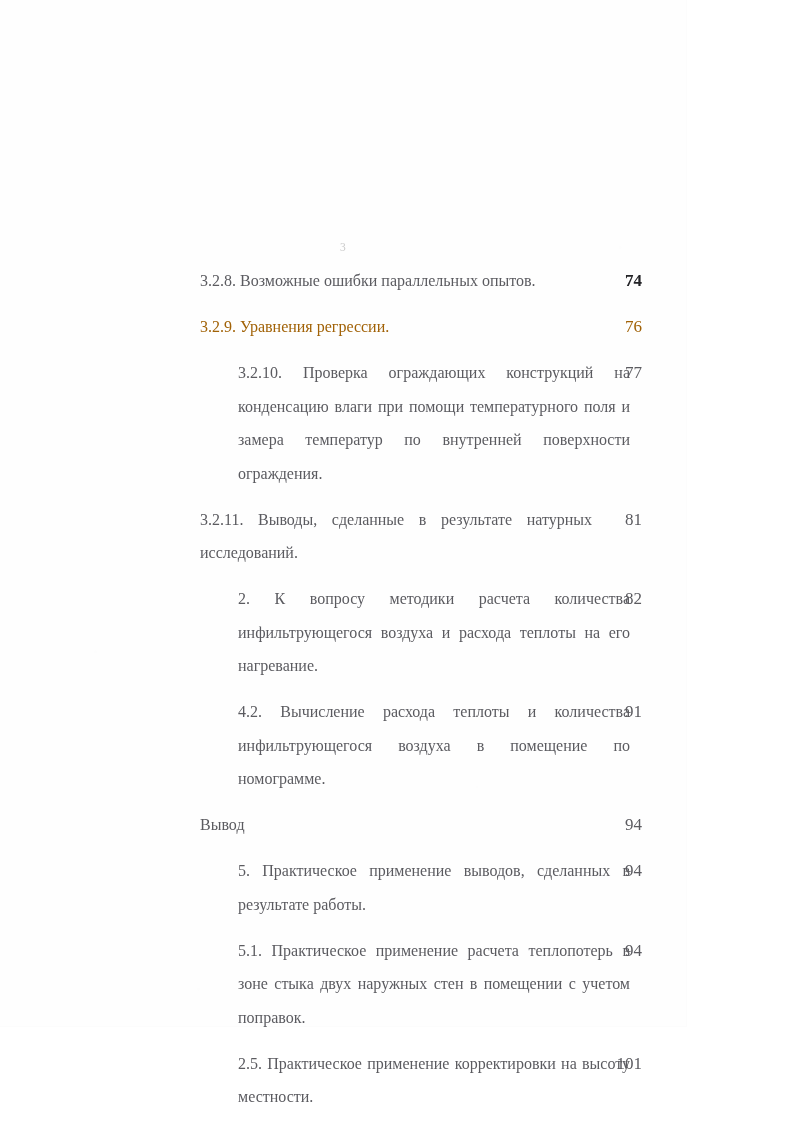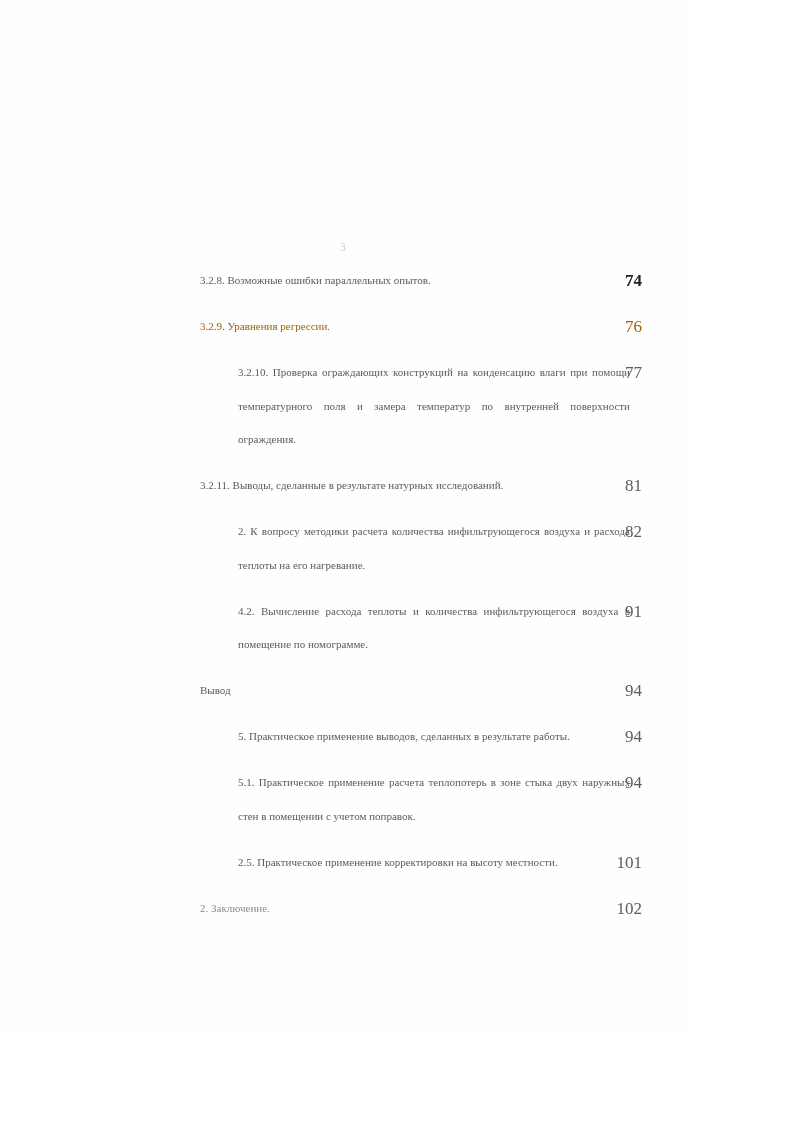--- a/index.html
+++ b/index.html
@@ -56,21 +56,21 @@
   }
 
   .toc-entry {
     position: relative;
     margin-bottom: 12.5px;
   }
   .toc-entry:last-child { margin-bottom: 0; }
 
   .toc-text {
     width: 392px;
-    font-size: 11px;
+    font-size: 16px;
     line-height: 33.5px;
     text-align: justify;
     text-align-last: left;
     text-justify: inter-word;
     color: #35353a;
   }
   .toc-text.justify-all {
     text-align: justify;
     margin-left: 38px;
   }

